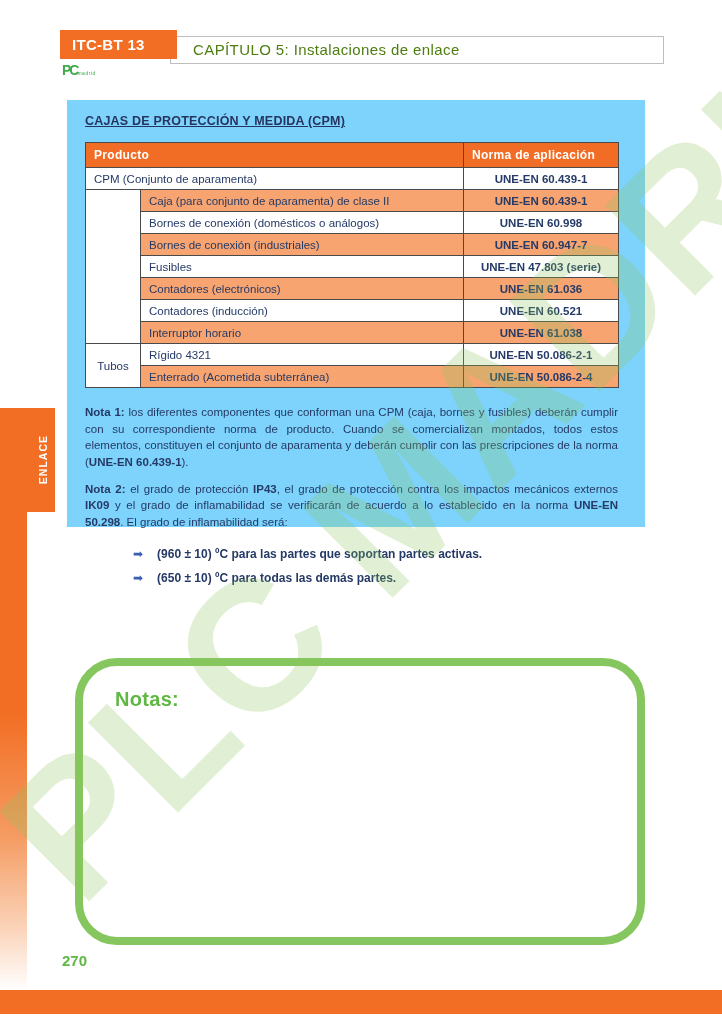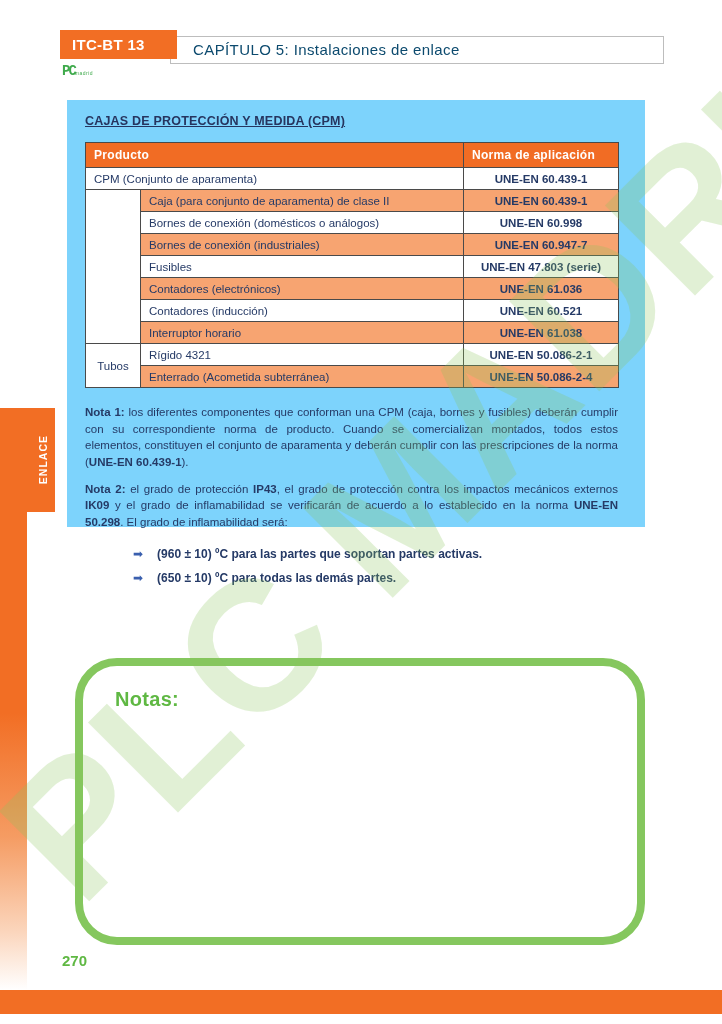--- a/index.html
+++ b/index.html
@@ -3,28 +3,28 @@
 <meta charset="utf-8">
 <style>
   html,body{margin:0;padding:0;background:#ffffff;}
   .page{position:relative;width:722px;height:1024px;background:#ffffff;overflow:hidden;
         font-family:"Liberation Sans", sans-serif;}
 
   
   .chapter-box{position:absolute;left:170px;top:36px;width:492px;height:26px;
         border:1px solid #bdbdbd;background:#ffffff;z-index:1;}
   .chapter-box span{display:block;padding-left:22px;line-height:26px;font-size:15px;
-        color:#0c4a6e;letter-spacing:0.4px;}
+        color:#4d7c0f;letter-spacing:0.4px;}
   .header-tag{position:absolute;left:60px;top:30px;width:117px;height:29px;background:#f26e24;z-index:2;}
   .header-tag span{display:block;padding-left:12px;line-height:29px;color:#ffffff;
         font-weight:bold;font-size:15px;letter-spacing:0.3px;}
 
   
   .logo{position:absolute;left:62px;top:62px;z-index:2;color:#3faa4c;line-height:1;}
-  .logo .logo-mark{font-weight:bold;font-size:14px;letter-spacing:-2px;font-family:Liberation Mono, monospace;}
+  .logo .logo-mark{font-weight:bold;font-size:14px;letter-spacing:-2px;}
   .logo .logo-sub{font-size:5px;letter-spacing:0.5px;}
 
   
   .pink-panel{position:absolute;left:67px;top:100px;width:578px;height:427px;
         background:#7dd3fc;z-index:1;box-sizing:border-box;padding:12px 27px 0 18px;}
   .section-title{font-size:12.5px;font-weight:bold;text-decoration:underline;
         color:#26355f;margin:2px 0 12px 0;letter-spacing:0.2px;}
   .para{font-size:11.5px;line-height:1.45;color:#253a66;text-align:justify;margin:0 0 11px 0;}
   .b{font-weight:bold;}
 

